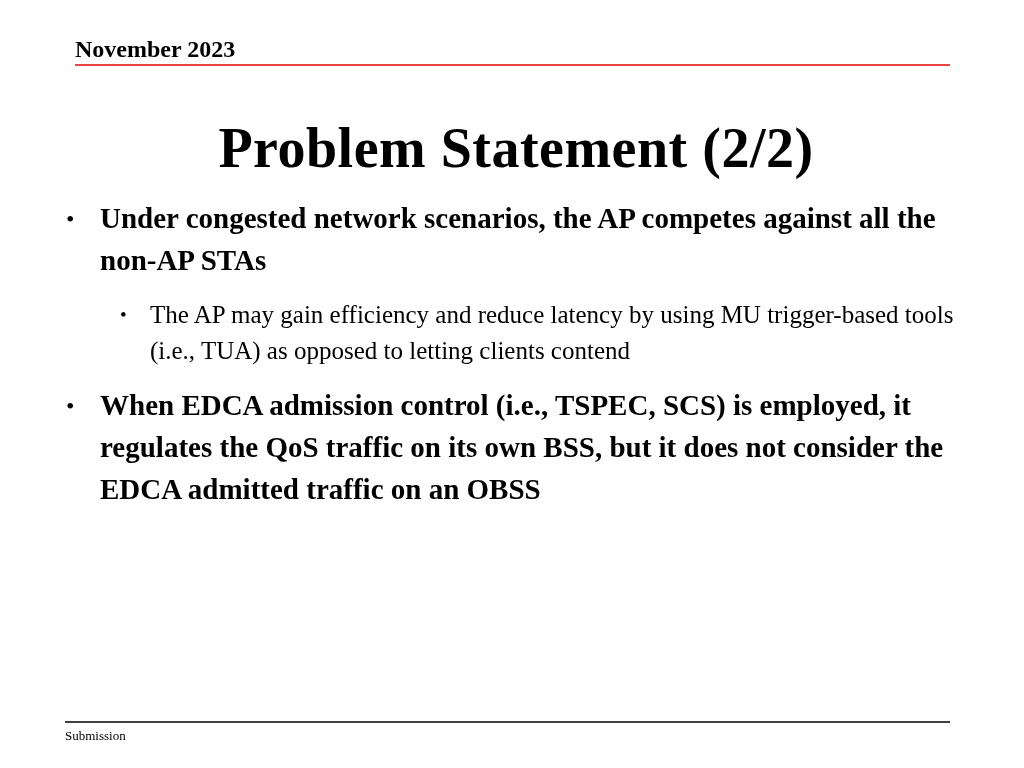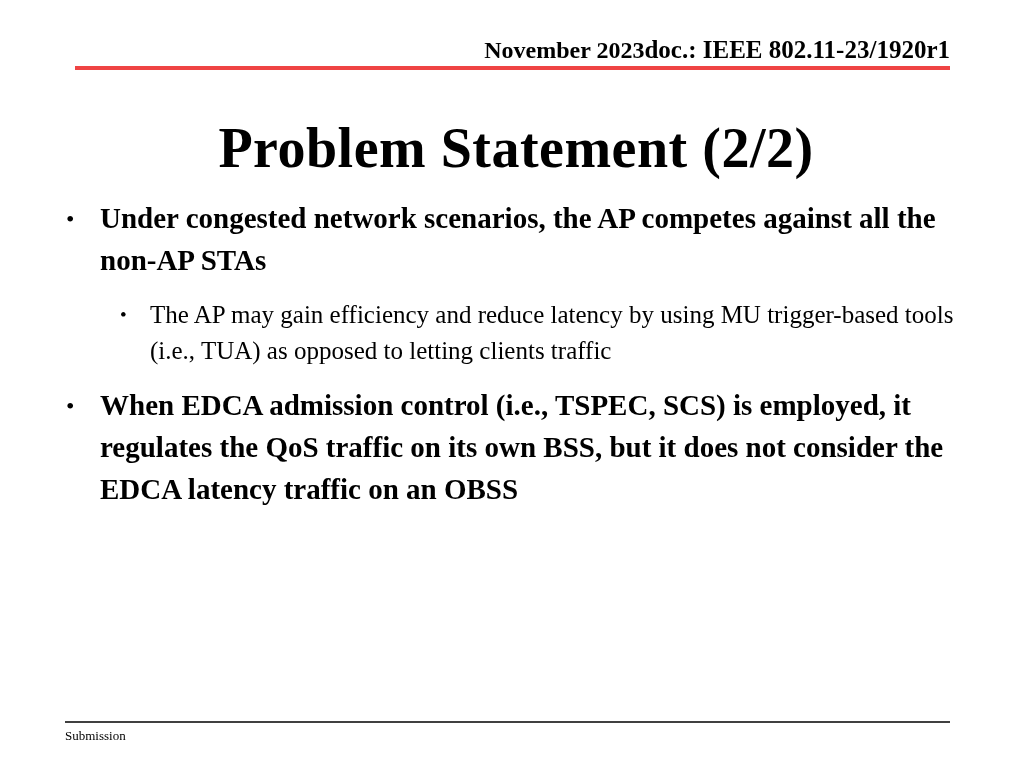--- a/index.html
+++ b/index.html
@@ -15,23 +15,23 @@
     width: 1024px; height: 768px;
     background: #ffffff;
     overflow: hidden;
   }
 
   
   .header {
     position: absolute;
     left: 75px; right: 74px; top: 36px;
     display: flex;
-    justify-content: flex-end;
+    justify-content: space-between;
     align-items: flex-end;
-    border-bottom: 4px solid #ef4444;
+    border-bottom: 2px solid #ef4444;
     padding-bottom: 2px;
     font-weight: bold;
   }
   .header-date { font-size: 24px; line-height: 1.1; }
   .header-doc  { font-size: 25px; line-height: 1.1; }
 
   
   .title {
     position: absolute;
     top: 112px; left: 0;
@@ -89,40 +89,39 @@
   .f-center { position: absolute; left: 0; right: 0; top: 5px; text-align: center; }
   .f-right  { position: absolute; right: 0; top: 5px; }
 </style>
 </head>
 <body>
 
 <div class="slide">
 
   <div class="header">
     <span class="header-date">November 2023</span>
-    <span class="header-doc">doc.: IEEE 802.11-23/1920r1</span>
   </div>
 
   <h1 class="title">Problem Statement (2/2)</h1>
 
   <div class="content">
 
     <div class="bullet-row lvl1">
       <span class="marker">•</span>
       <div class="bullet-text">Under congested network scenarios, the AP competes against all the non-AP STAs</div>
     </div>
 
     <div class="bullet-row lvl2">
       <span class="marker">•</span>
-      <div class="bullet-text">The AP may gain efficiency and reduce latency by using MU trigger-based tools (i.e., TUA) as opposed to letting clients traffic</div>
+      <div class="bullet-text">The AP may gain efficiency and reduce latency by using MU trigger-based tools (i.e., TUA) as opposed to letting clients contend</div>
     </div>
 
     <div class="bullet-row lvl1">
       <span class="marker">•</span>
-      <div class="bullet-text">When EDCA admission control (i.e., TSPEC, SCS) is employed, it regulates the QoS traffic on its own BSS, but it does not consider the EDCA latency traffic on an OBSS</div>
+      <div class="bullet-text">When EDCA admission control (i.e., TSPEC, SCS) is employed, it regulates the QoS traffic on its own BSS, but it does not consider the EDCA admitted traffic on an OBSS</div>
     </div>
 
   </div>
 
   <div class="footer">
     <span class="f-left">Submission</span>
   </div>
 
 </div>
 

